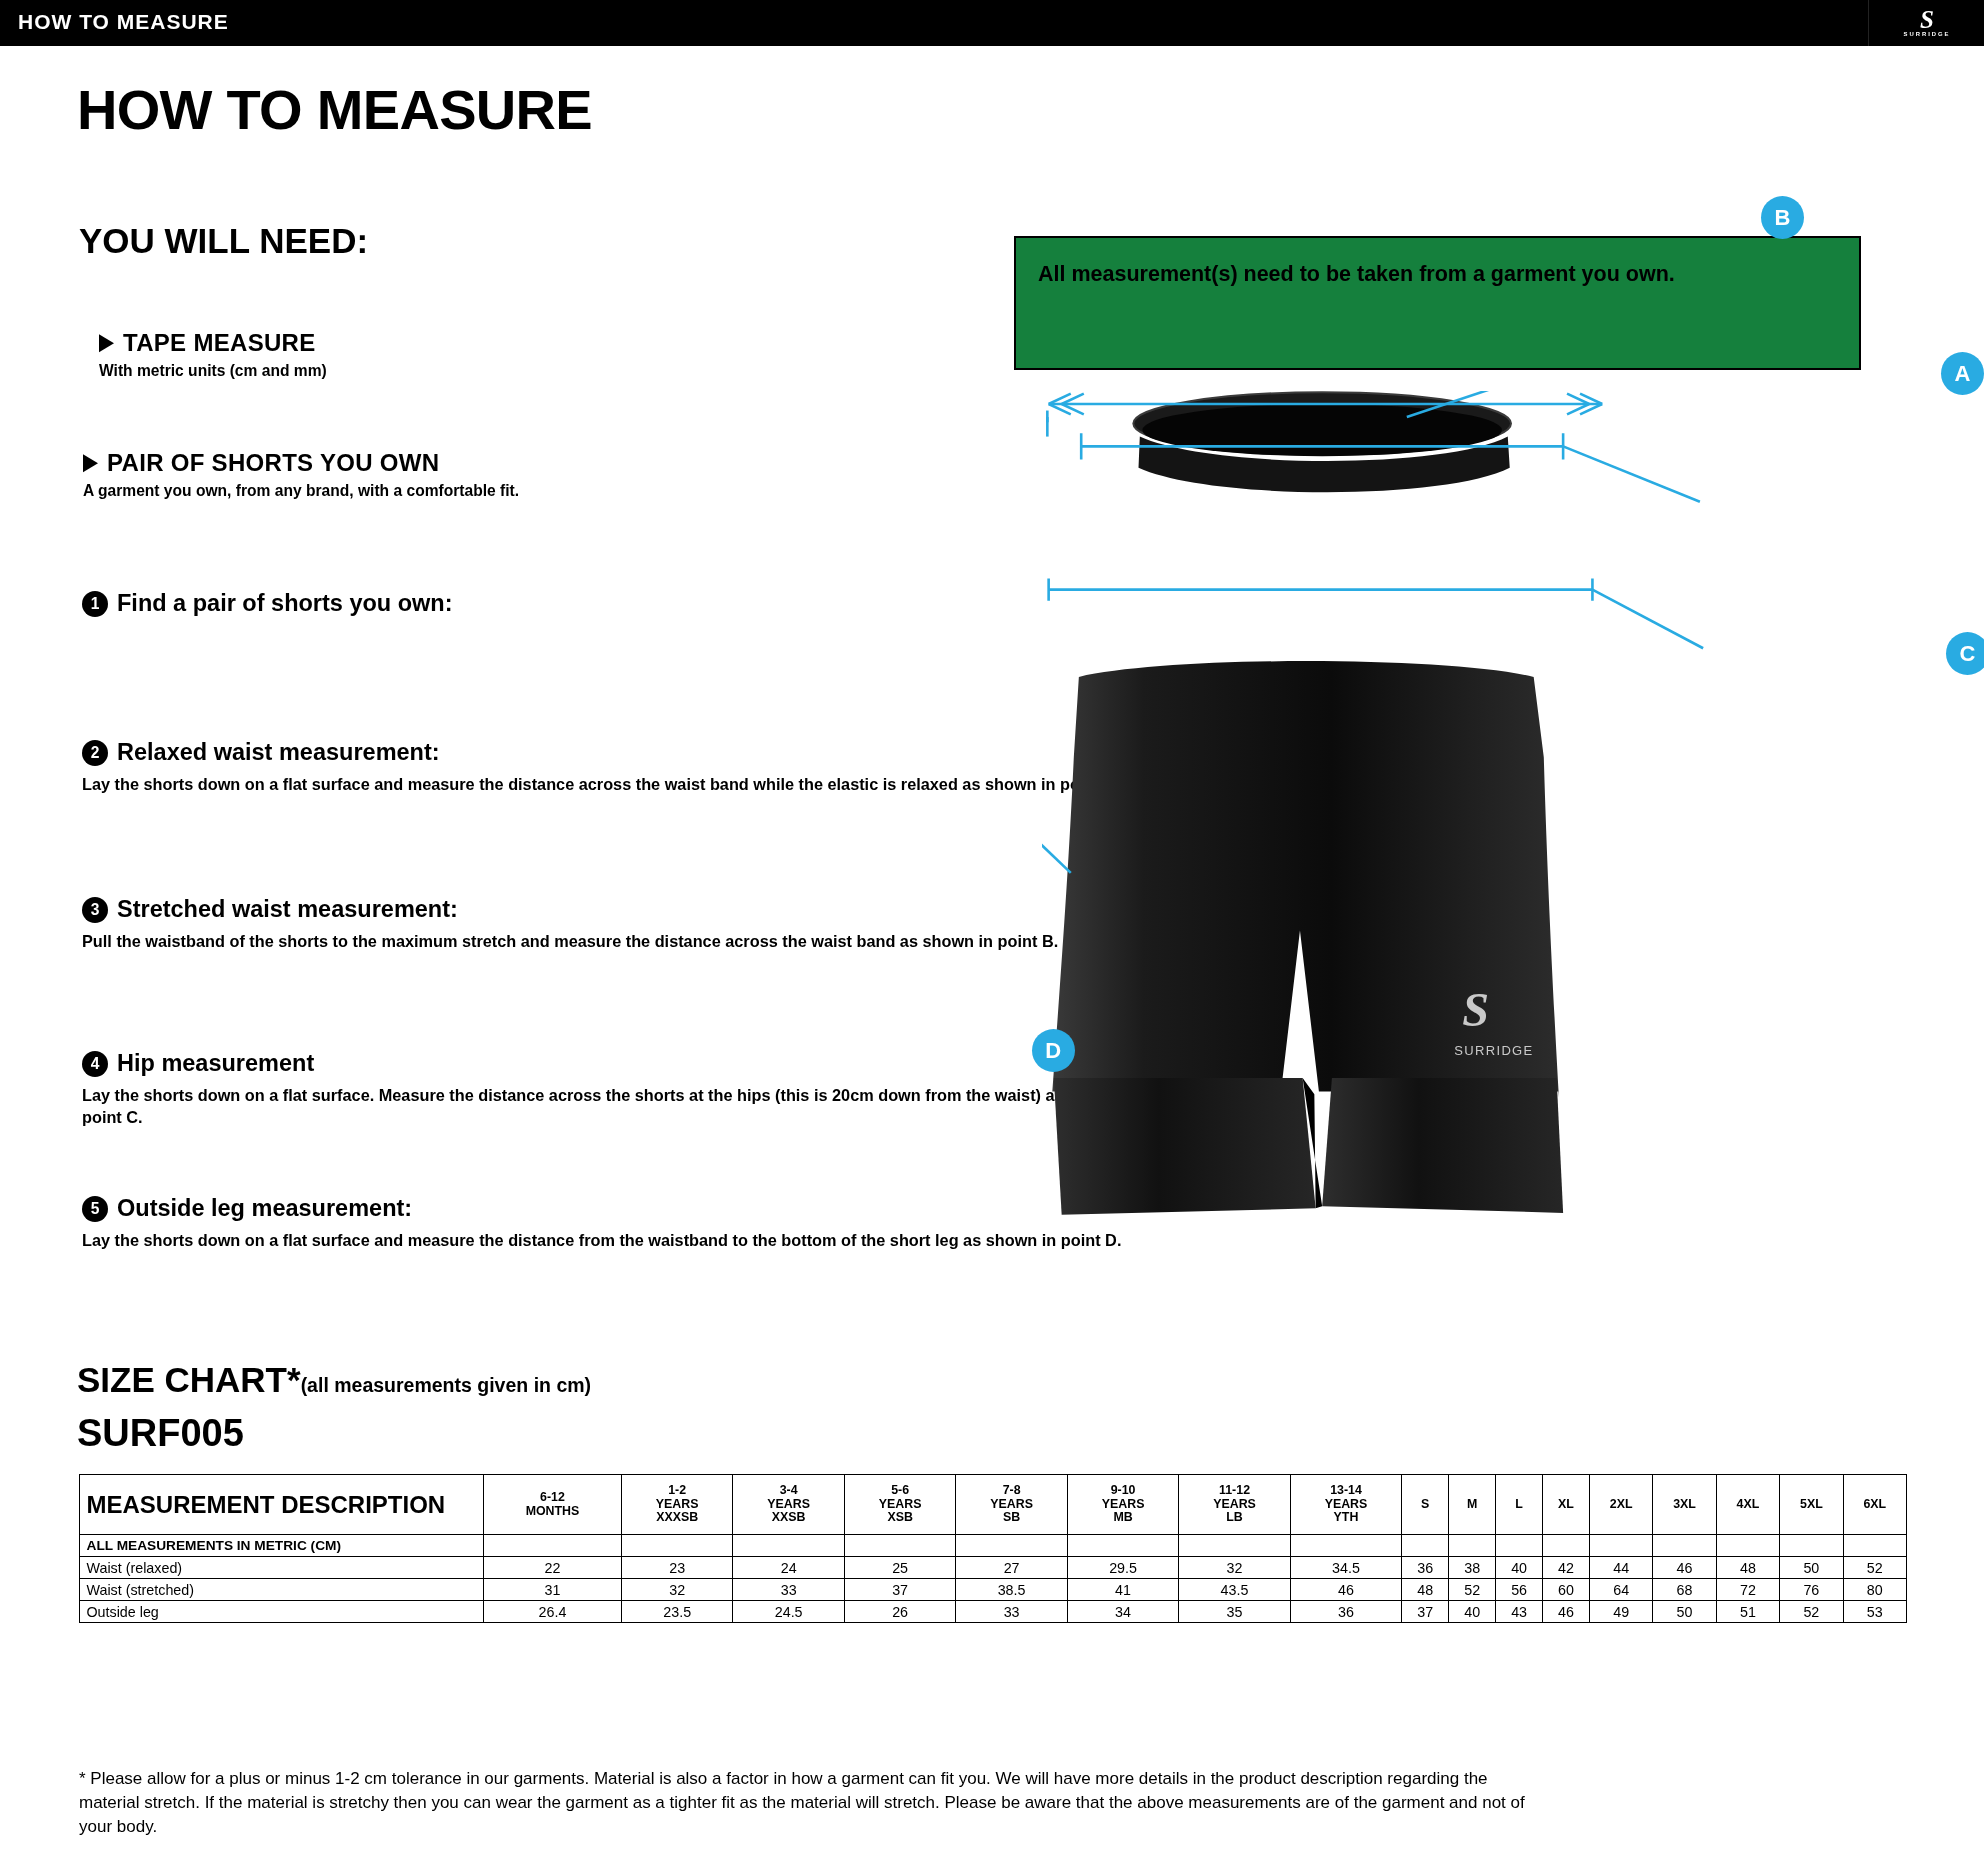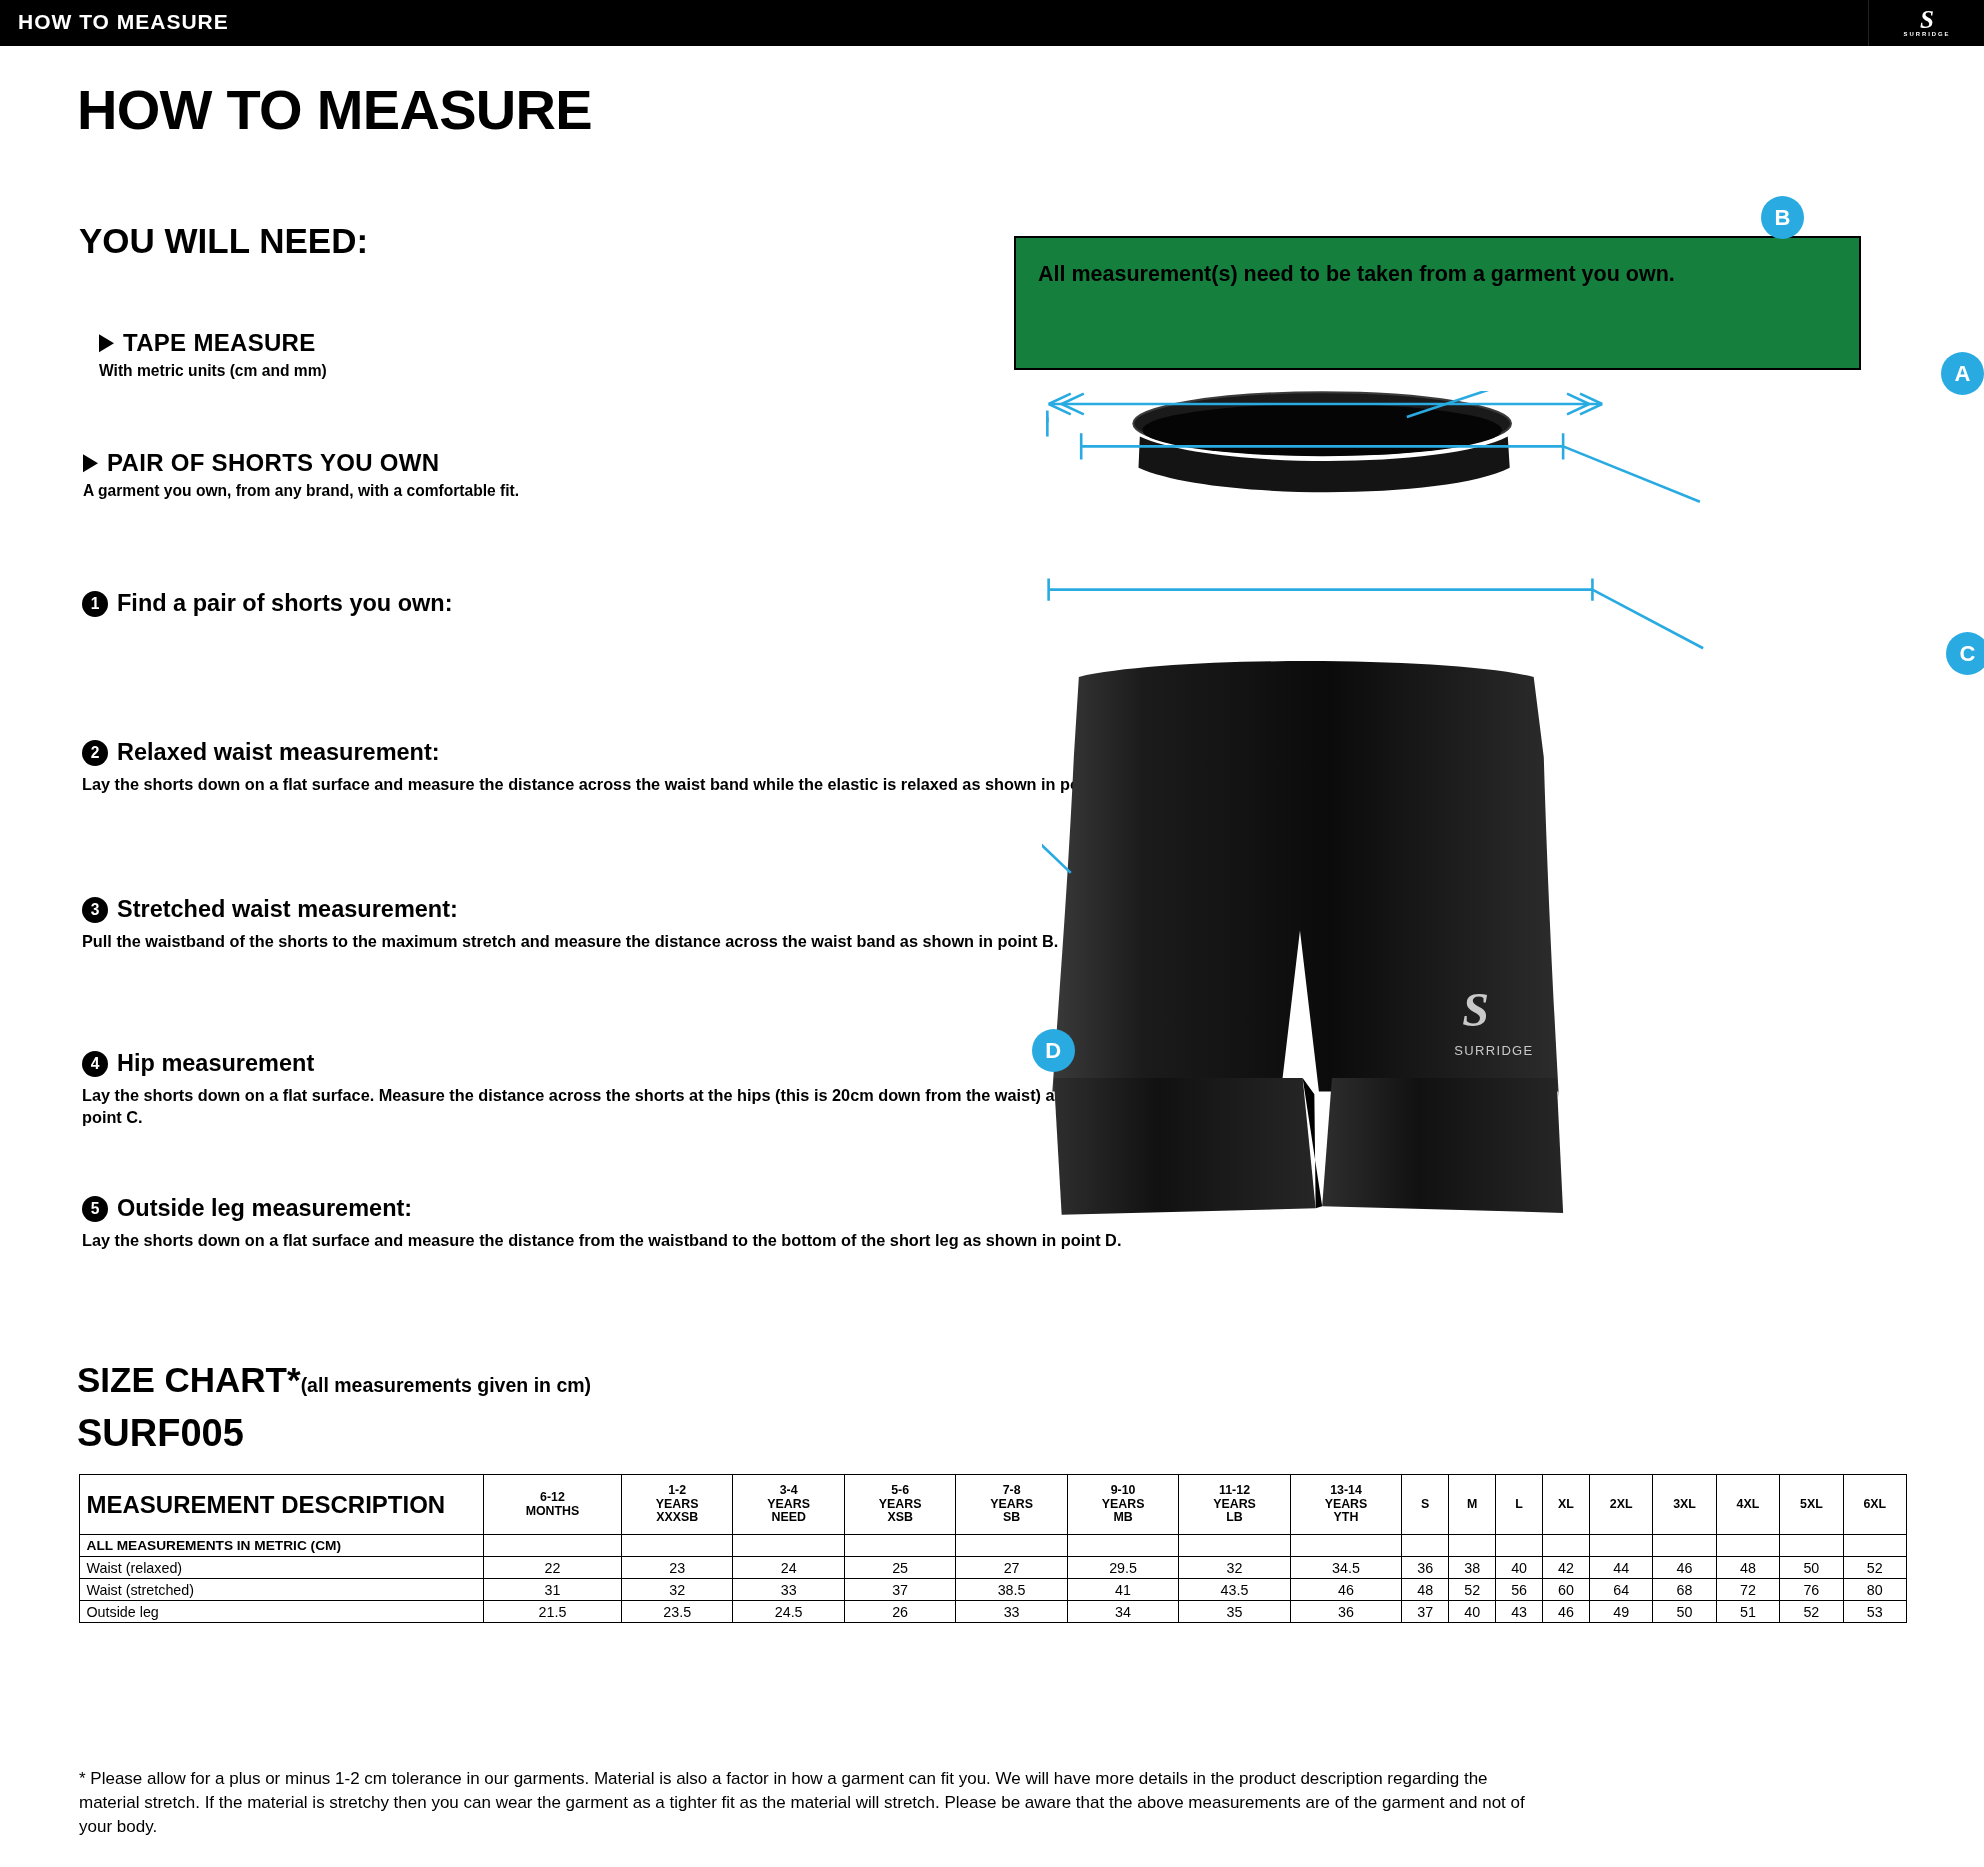--- a/index.html
+++ b/index.html
@@ -308,21 +308,21 @@
         <div></div>
       </th>
       <th>
         <div>1-2</div>
         <div>YEARS</div>
         <div>XXXSB</div>
       </th>
       <th>
         <div>3-4</div>
         <div>YEARS</div>
-        <div>NEED</div>
+        <div>XXSB</div>
       </th>
       <th>
         <div>5-6</div>
         <div>YEARS</div>
         <div>XSB</div>
       </th>
       <th>
         <div>7-8</div>
         <div>YEARS</div>
         <div>SB</div>
@@ -413,21 +413,21 @@
       <td>64</td>
       <td>68</td>
       <td>72</td>
       <td>76</td>
       <td>80</td>
     </tr>
 
 
     <tr>
       <td class="desc">Outside leg</td>
-      <td>21.5</td>
+      <td>26.4</td>
       <td>23.5</td>
       <td>24.5</td>
       <td>26</td>
       <td>33</td>
       <td>34</td>
       <td>35</td>
       <td>36</td>
       <td>37</td>
       <td>40</td>
       <td>43</td>

